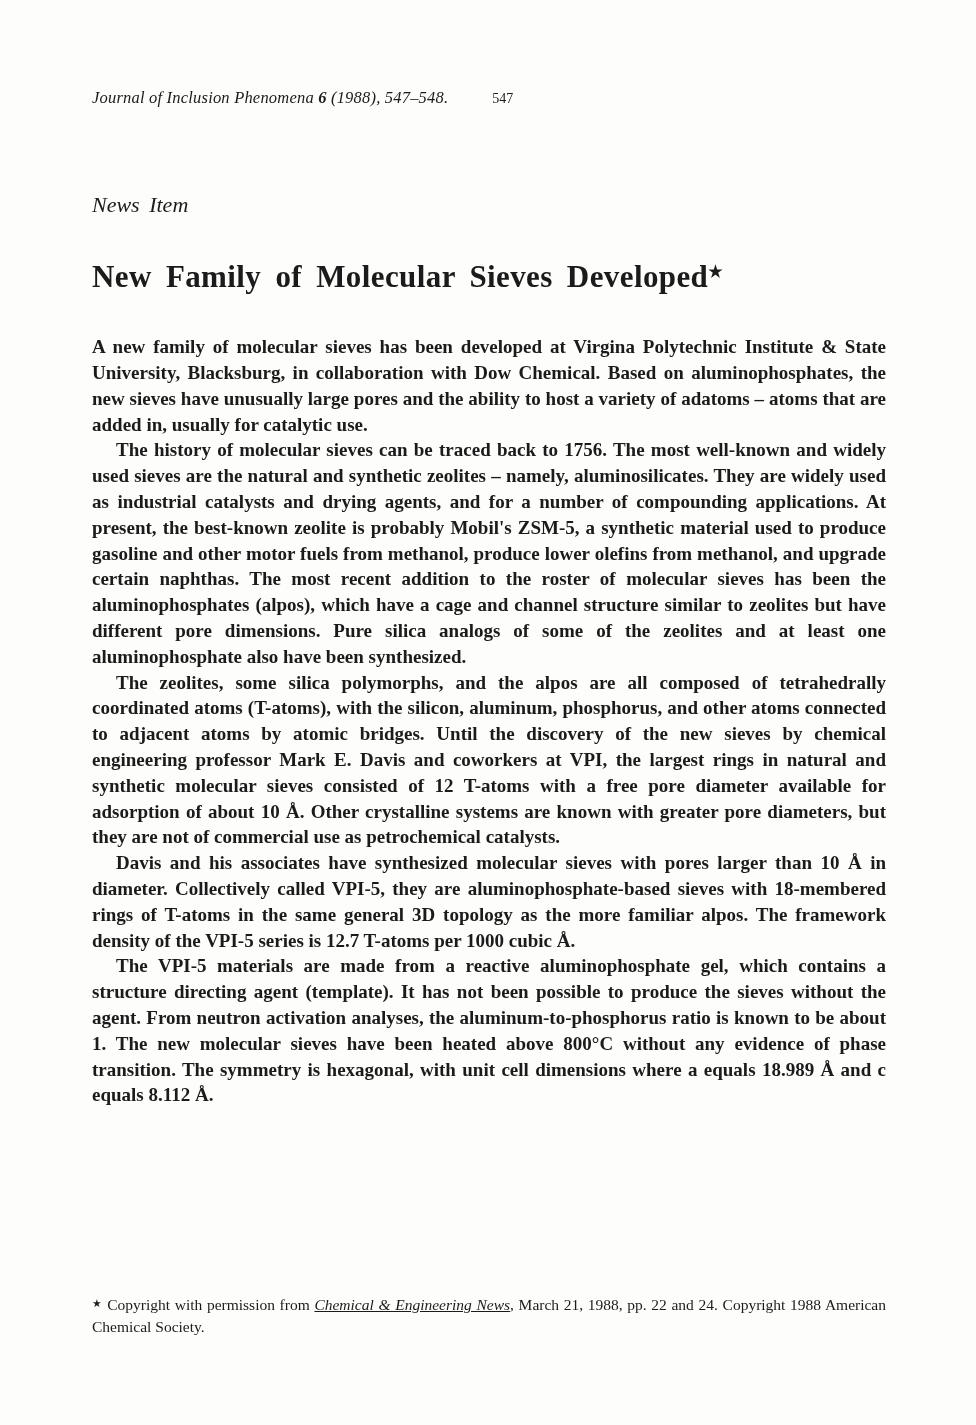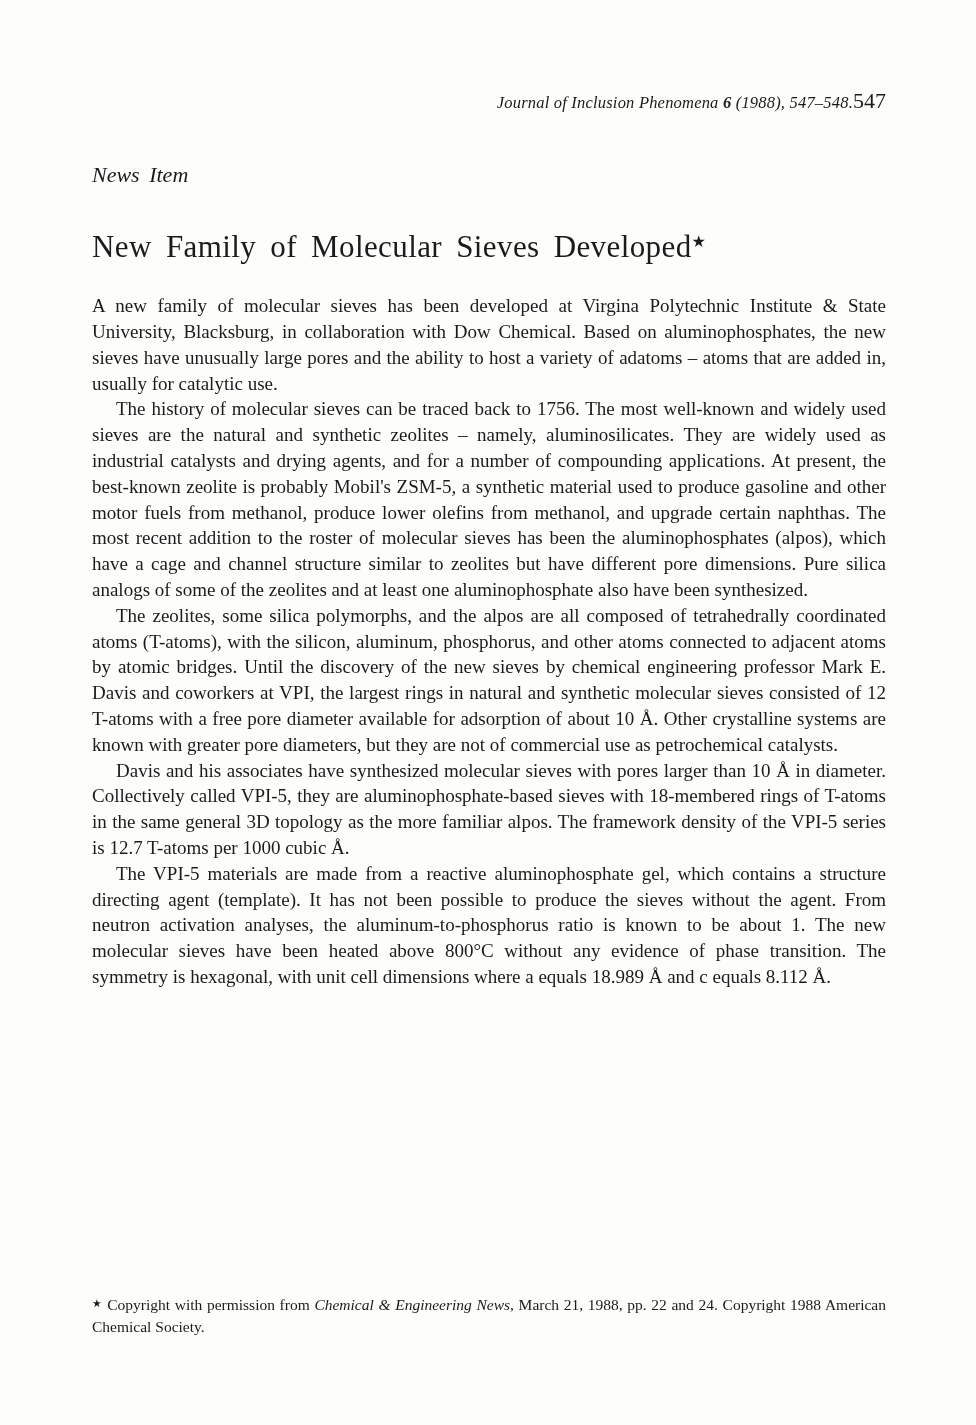--- a/index.html
+++ b/index.html
@@ -14,71 +14,72 @@
   }
   .page {
     box-sizing: border-box;
     width: 100%;
     height: 100%;
     padding: 88px 90px 0 92px;
     position: relative;
   }
   .running-head {
     display: flex;
-    justify-content: flex-end;
+    justify-content: flex-start;
     align-items: baseline;
     font-size: 16.5px;
   }
   .journal-ref { font-style: italic; letter-spacing: 0.2px; }
   .journal-ref .vol { font-weight: bold; font-style: italic; }
-  .page-num { font-style: normal; font-size: 22px; }
+  .page-num { font-style: normal; font-size: 14px; margin-left: 44px; }
   .section-label {
-    margin-top: 48px;
+    margin-top: 84px;
     font-style: italic;
     font-size: 22px;
     word-spacing: 4px;
   }
   .article-title {
     margin-top: 40px;
     font-size: 31px;
-    font-weight: 400;
+    font-weight: 700;
     letter-spacing: 0.4px;
     word-spacing: 6px;
     line-height: 1.2;
   }
   .article-title .fn-mark {
     font-size: 0.52em;
     vertical-align: 10px;
     letter-spacing: 0;
   }
   .body-text {
-    margin-top: 28px;
+    margin-top: 39px;
     font-size: 19px;
     line-height: 25.8px;
     text-align: justify;
+    font-weight: bold;
   }
   .body-text p {
     margin: 0;
     text-indent: 24px;
   }
   .body-text p.first { text-indent: 0; }
   .footnote {
     position: absolute;
     left: 92px;
     right: 90px;
     top: 1292px;
     font-size: 15.5px;
     line-height: 22px;
     text-align: justify;
   }
   .footnote .fn-mark {
     font-size: 0.7em;
     vertical-align: 3px;
   }
-  .footnote .src { font-style: italic; }
+  .footnote .src { font-style: italic; text-decoration: underline; }
 </style>
 </head>
 <body>
 
 <div class="page">
 
   <div class="running-head">
     <span class="journal-ref">
       <span>Journal of Inclusion Phenomena</span><span> </span><span class="vol">6</span><span> (1988), 547–548.</span>
     </span>

